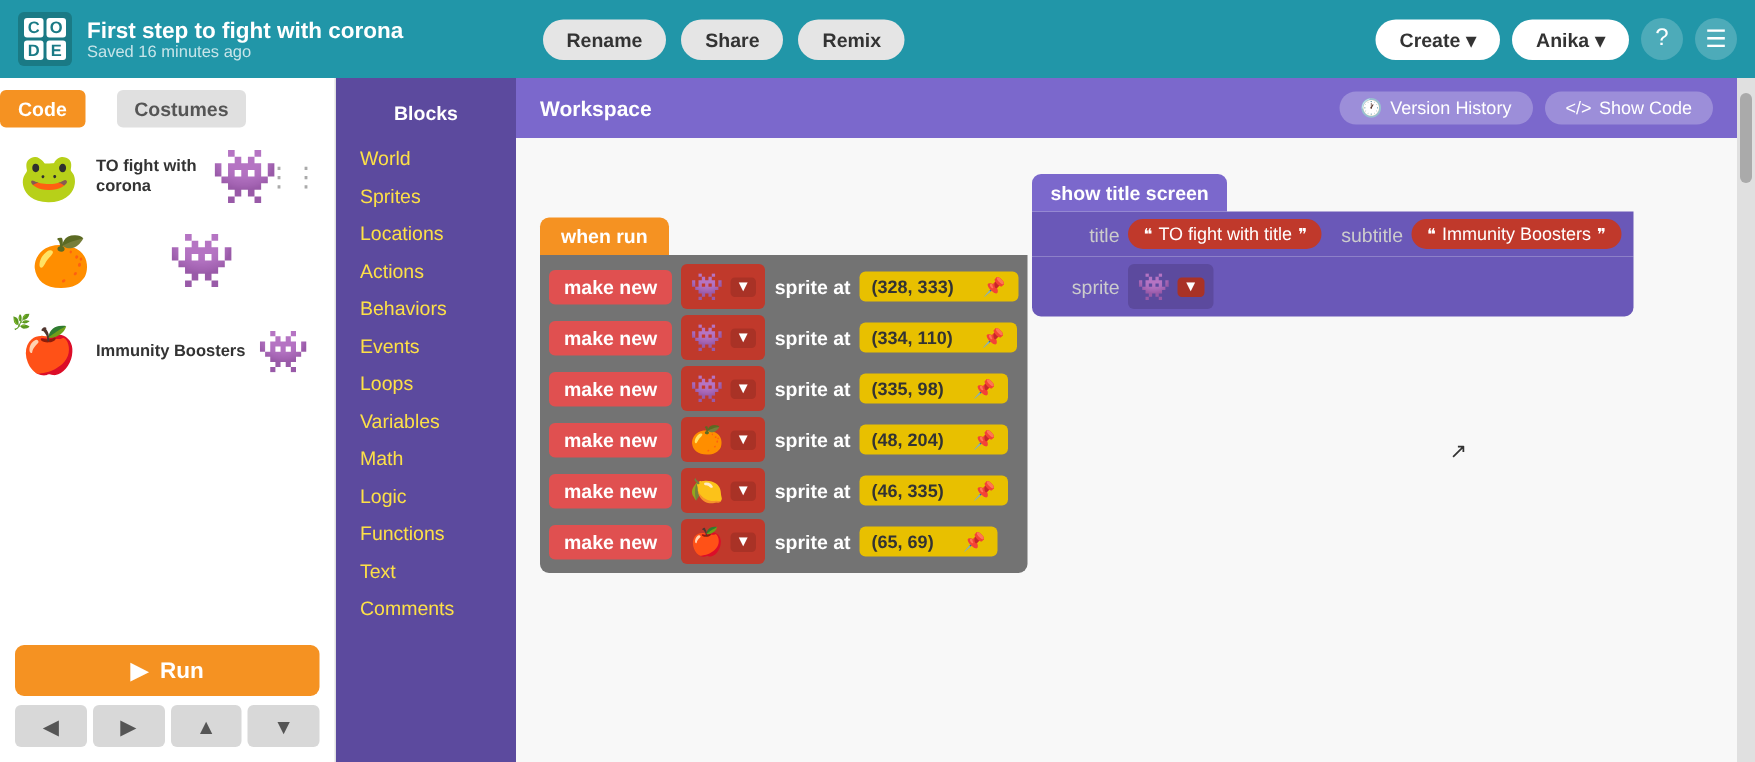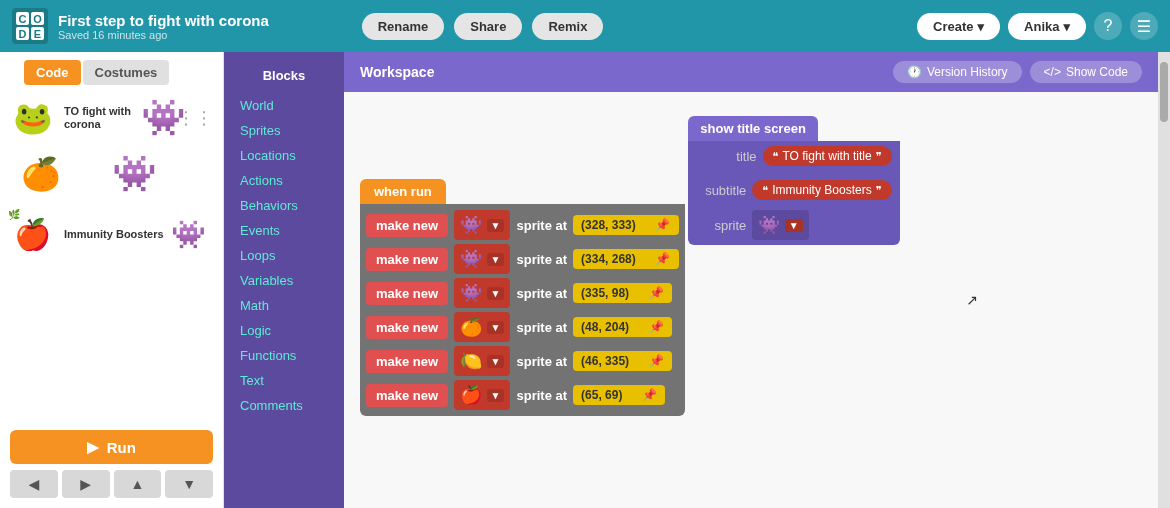--- a/index.html
+++ b/index.html
@@ -68,22 +68,22 @@
     
     .left-panel {
       width: 224px;
       background: white;
       display: flex;
       flex-direction: column;
       border-right: 1px solid #e0e0e0;
     }
     .tab-bar {
       display: flex;
-      padding: 8px 24px 0;
-      gap: 2px;
+      padding: 8px 0 0;
+      gap: 21px;
     }
     .tab {
       padding: 5px 12px;
       border-radius: 4px;
       font-size: 13px;
       cursor: pointer;
       font-weight: bold;
     }
     .tab.active { background: #f59222; color: white; }
     .tab.inactive { background: #e0e0e0; color: #555; }
@@ -164,21 +164,21 @@
       text-align: center;
       font-size: 13px;
       font-weight: bold;
       padding: 6px 0 10px;
       color: white;
     }
     .block-item {
       padding: 5px 16px;
       font-size: 13px;
       cursor: pointer;
-      color: #5eead4;
+      color: #fde047;
     }
 
     
     .workspace {
       flex: 1;
       background: #f8f8f8;
       display: flex;
       flex-direction: column;
     }
     .workspace-header {
@@ -293,22 +293,23 @@
       font-size: 13px;
       color: white;
       font-weight: bold;
       display: inline-block;
     }
     .block-title-container {
       background: #6a58b8;
       border-radius: 0;
       padding: 5px 8px;
       display: flex;
-      flex-direction: column;
-      gap: 14px;
+      flex-direction: row;
+      gap: 4px;
+      align-items: center;
     }
     .title-row {
       display: flex;
       align-items: center;
       gap: 6px;
       justify-content: flex-end;
     }
     .title-label {
       color: #ccc;
       font-size: 13px;
@@ -489,21 +490,21 @@
           </div>
 
           <div class="block-row">
             <span class="block-make-new">make new</span>
             <div class="block-sprite-select">
               <span class="sprite-thumb">👾</span>
               <button class="dropdown-arrow">▼</button>
             </div>
             <span class="block-sprite-at">sprite at</span>
             <div class="block-coords">
-              <span>(334, 268)</span>
+              <span>(334, 110)</span>
               <span class="pin-icon">📌</span>
             </div>
           </div>
 
           <div class="block-row">
             <span class="block-make-new">make new</span>
             <div class="block-sprite-select">
               <span class="sprite-thumb">👾</span>
               <button class="dropdown-arrow">▼</button>
             </div>

